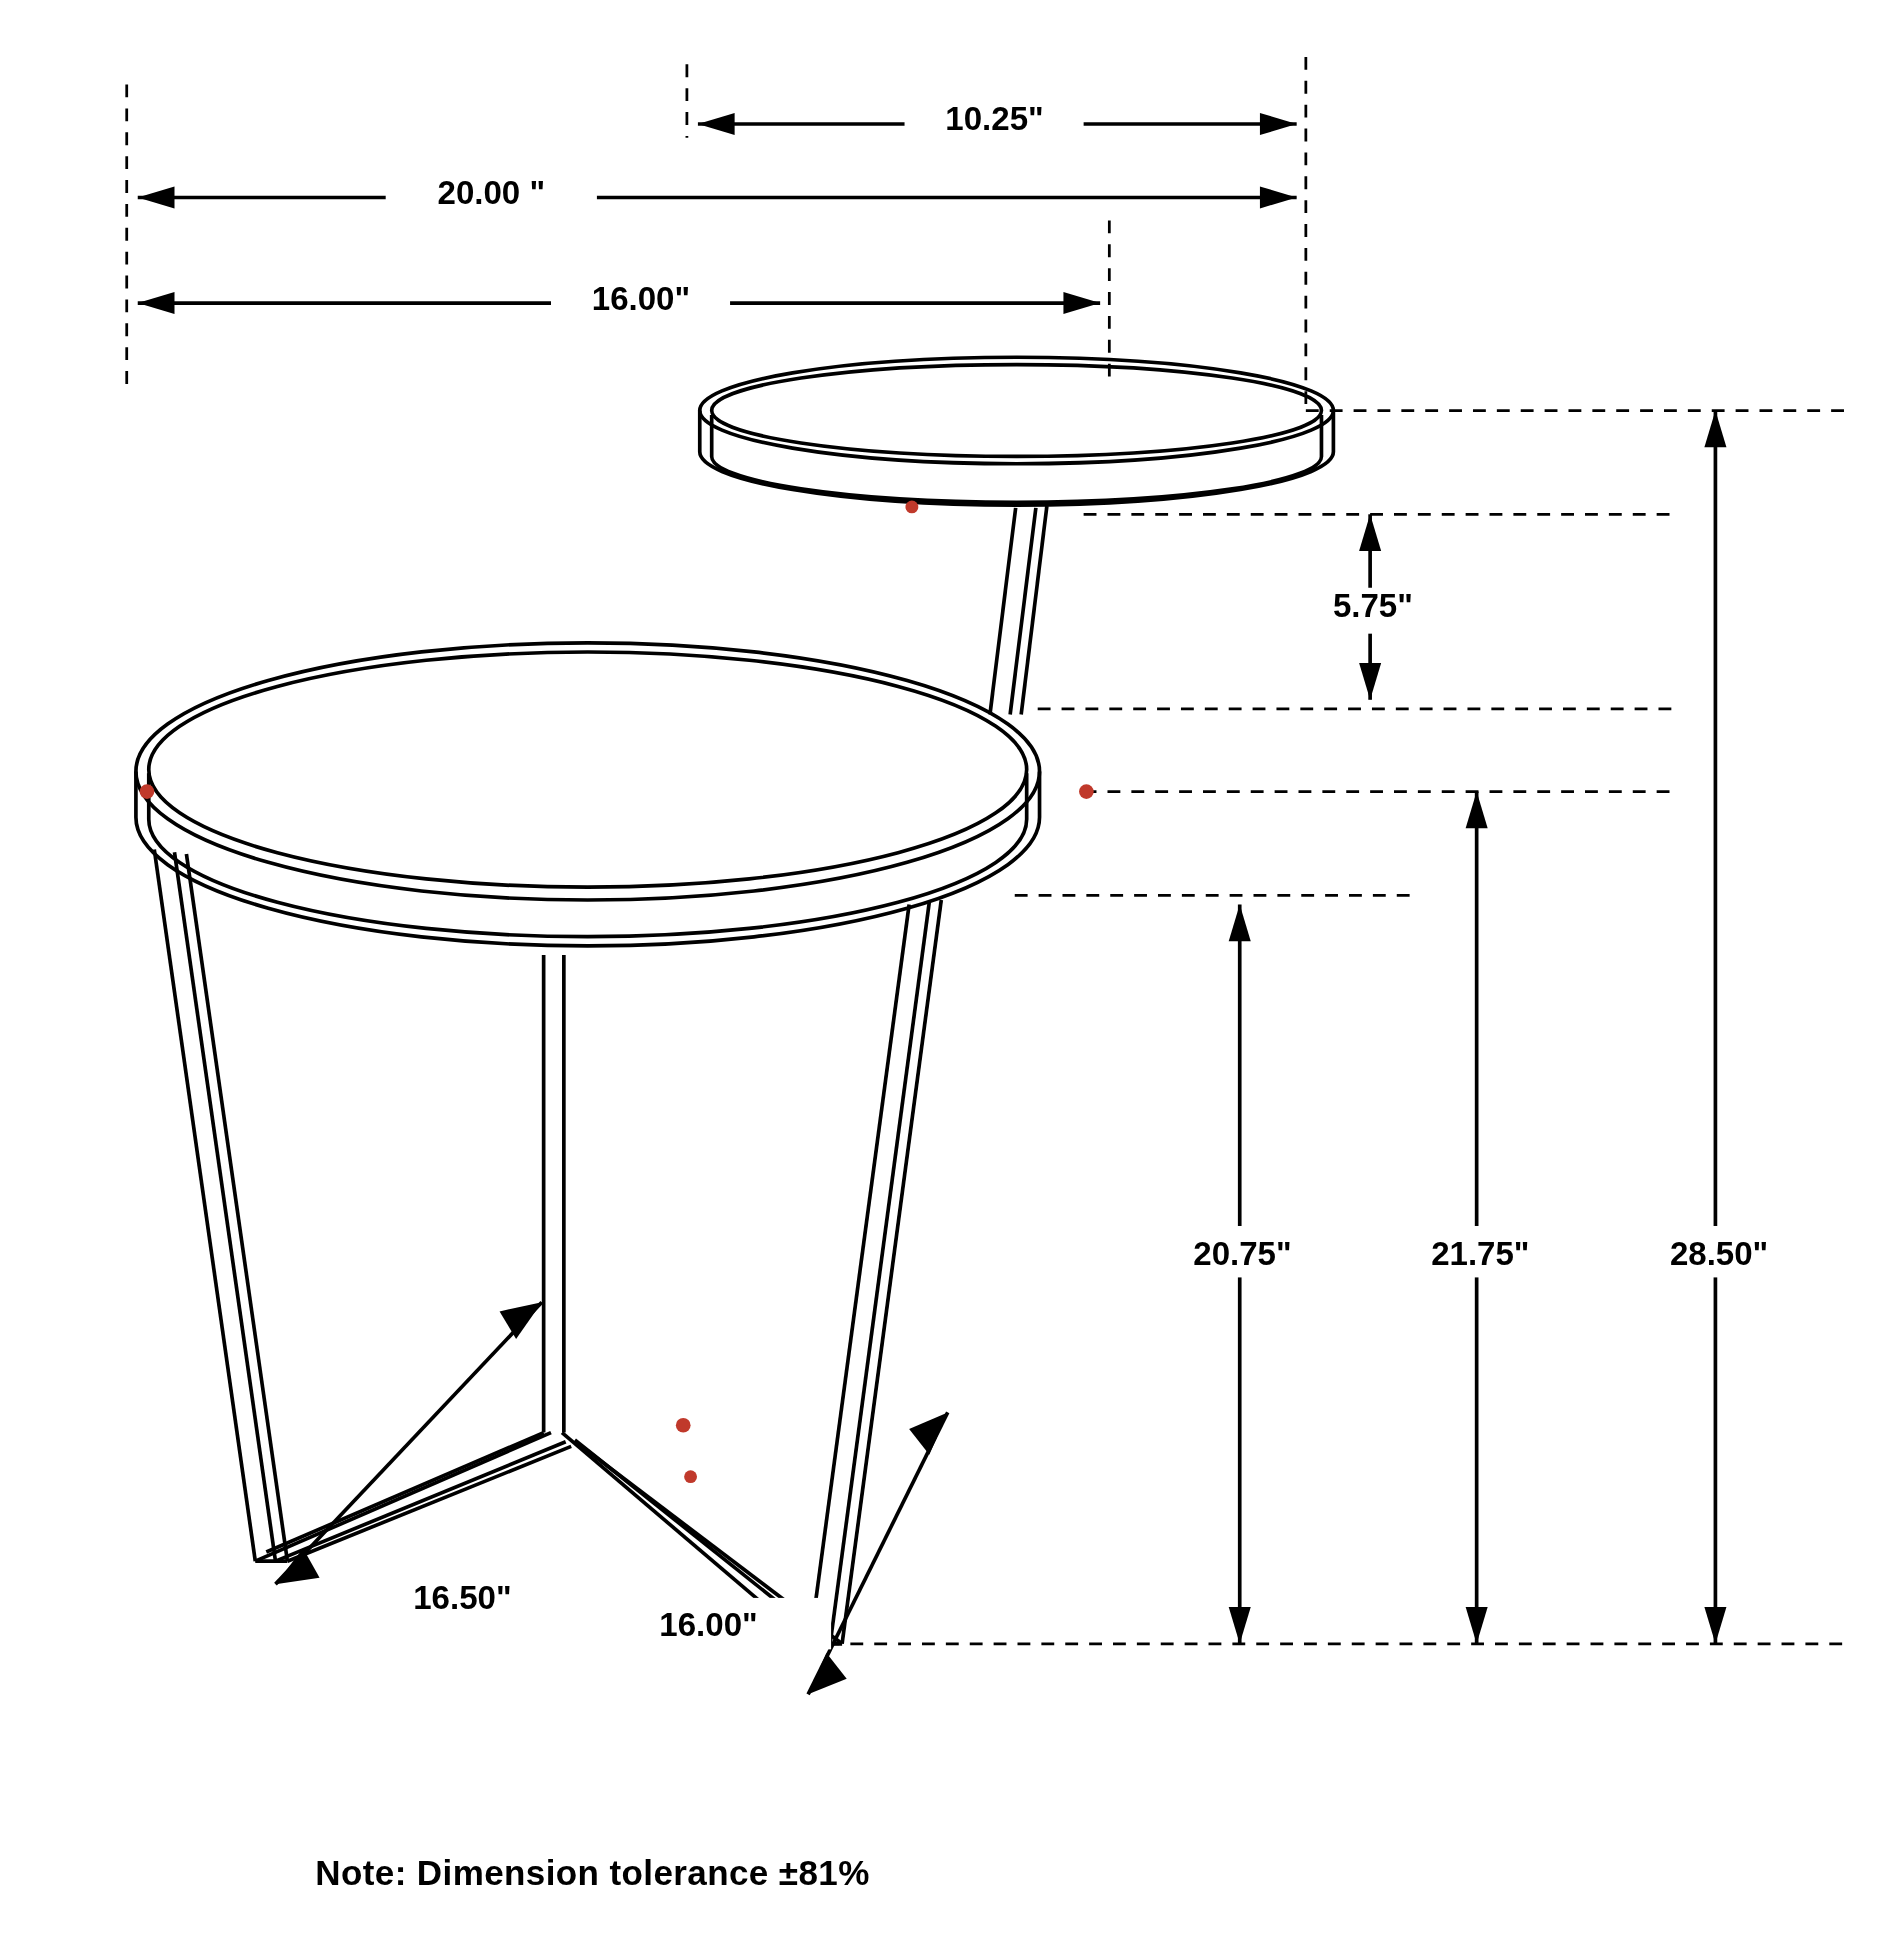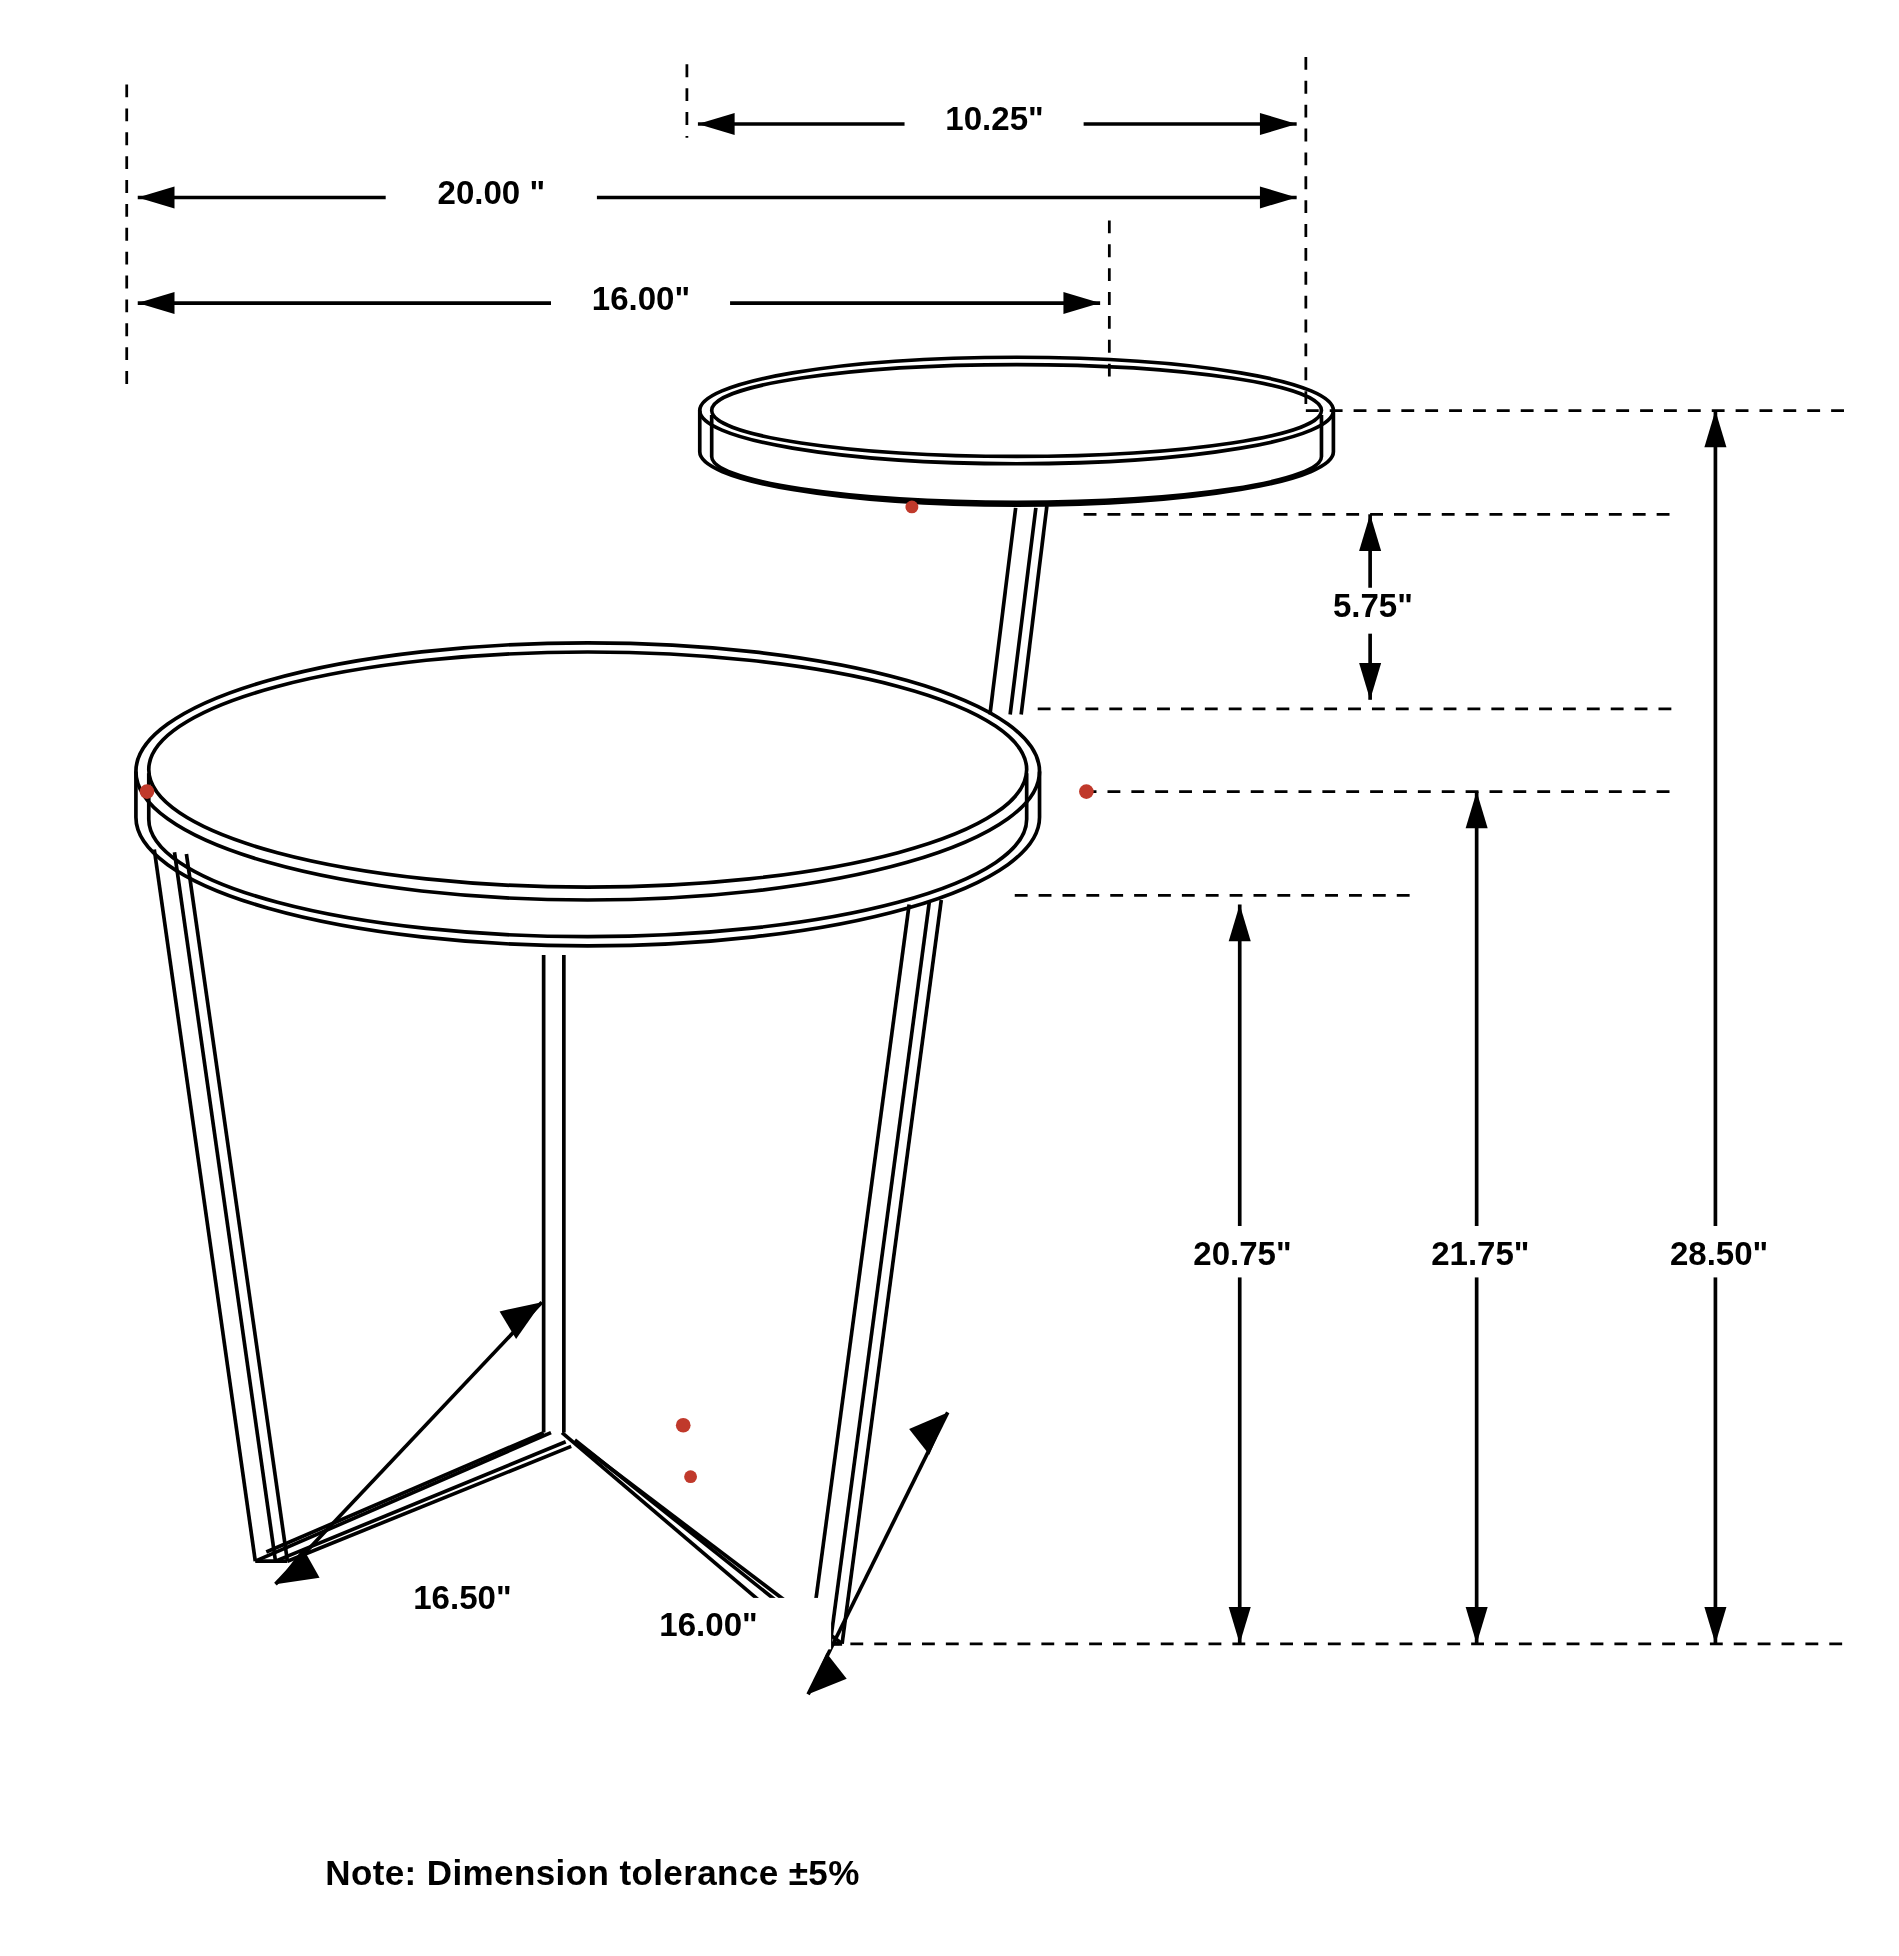--- a/index.html
+++ b/index.html
@@ -183,16 +183,16 @@
     <g>
       <line x1="1032" y1="1538" x2="880" y2="1845" stroke="#000" stroke-width="4"></line>
       <polygon points="1032,1538 990,1556 1012,1584" fill="#000"></polygon>
       <polygon points="880,1845 922,1828 900,1800" fill="#000"></polygon>
       <rect x="705" y="1740" width="200" height="56" fill="#fff"></rect>
       <text class="dim-label" x="718" y="1782" text-anchor="start">16.00"</text>
     </g>
 
   </svg>
 
-  <div class="note">Note: Dimension tolerance ±5%</div>
+  <div class="note">Note: Dimension tolerance ±81%</div>
 
 </div>
 
 
 </body></html>

